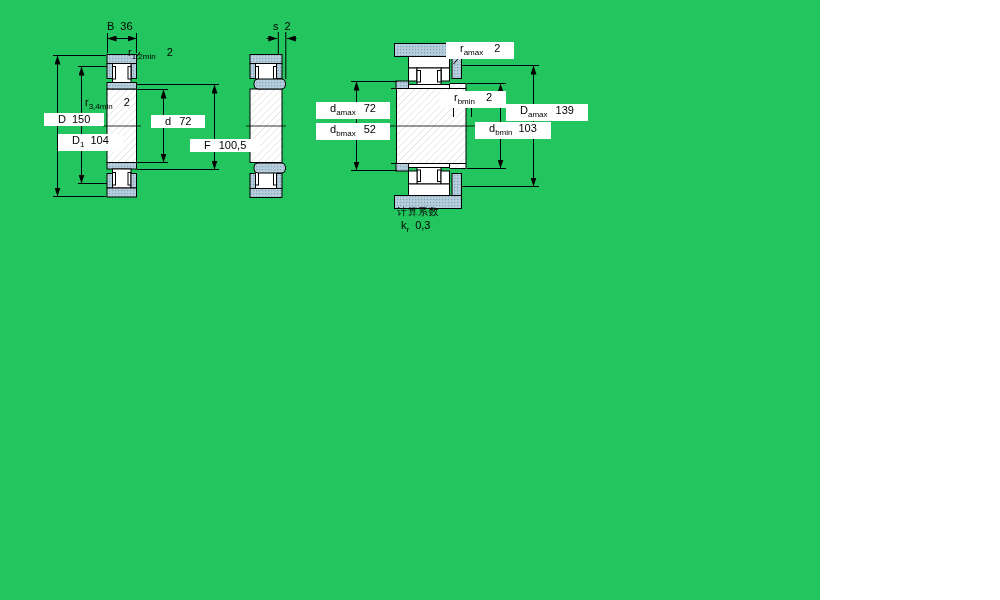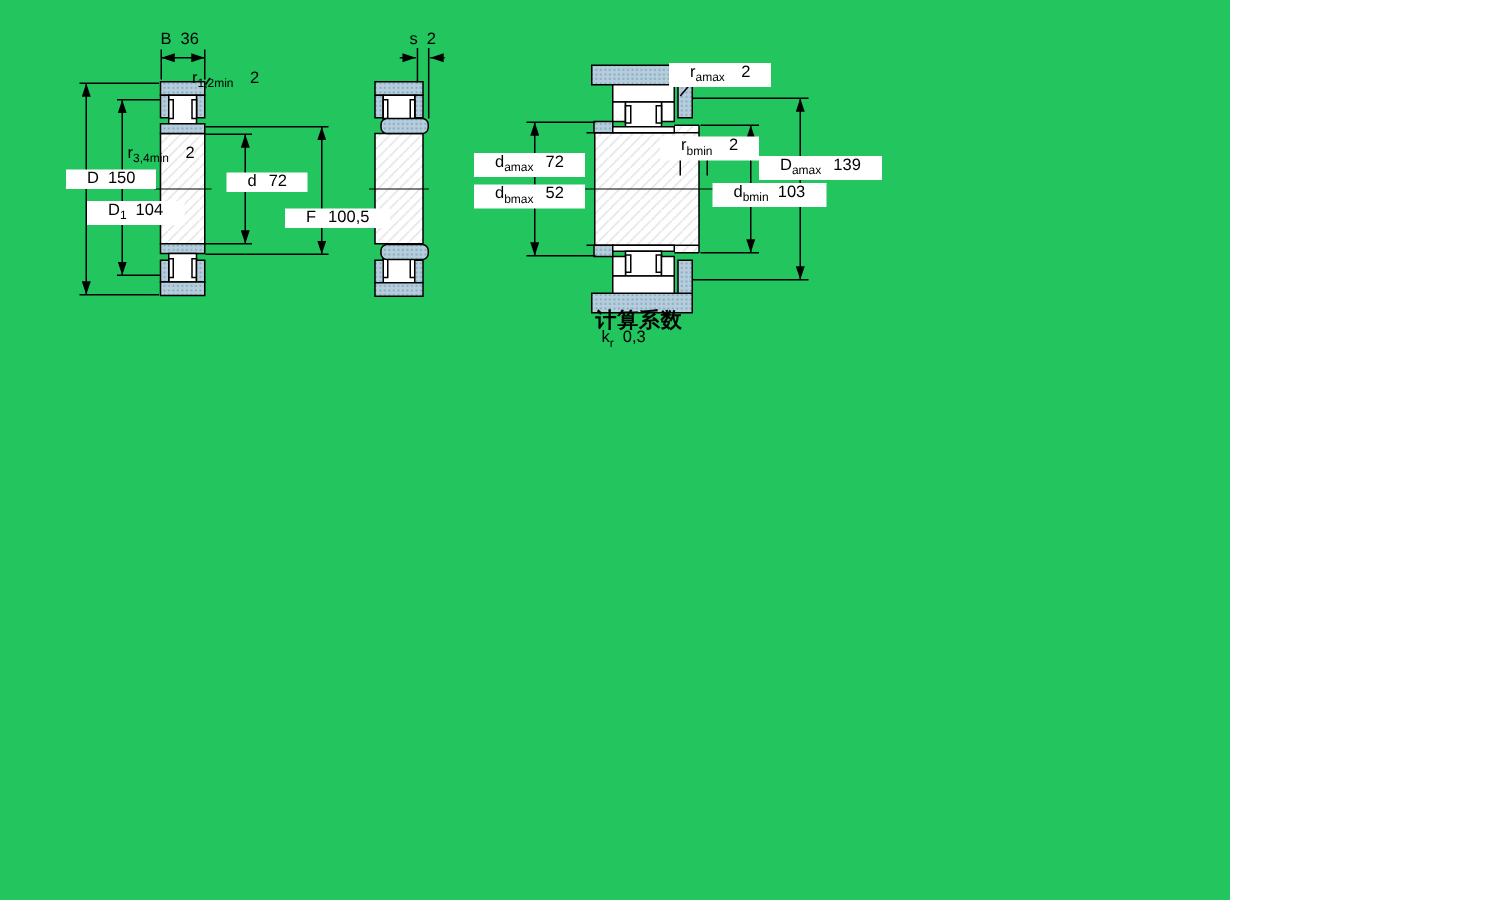--- a/index.html
+++ b/index.html
@@ -5,21 +5,21 @@
   html,body{margin:0;padding:0;background:#fff;}
   #stage{position:relative;width:820px;height:600px;background:#22c55e;overflow:hidden;
          font-family:"Liberation Sans", sans-serif;color:#000;}
   #gfx{position:absolute;left:0;top:0;}
   .lbl{position:absolute;font-size:11px;line-height:13px;white-space:nowrap;color:#000;}
   .lbl sub{font-size:8px;}
   .v{margin-left:6px;}
   .vw{margin-left:11px;}
   .v8{margin-left:8px;}
   .bgw{background:#fff;padding:0 14px;}
-  .caption{position:absolute;font-size:14px;font-weight:bold;letter-spacing:0.5px;}
+  .caption{position:absolute;font-size:10px;font-weight:normal;letter-spacing:0.5px;}
 </style>
 </head>
 <body>
 
 <div id="stage">
 
 <svg id="gfx" width="1000" height="600" viewBox="0 0 1000 600">
   <defs>
     <pattern id="pdots" width="3" height="3" patternUnits="userSpaceOnUse">
       <rect width="3" height="3" fill="#b6cddc"></rect>

